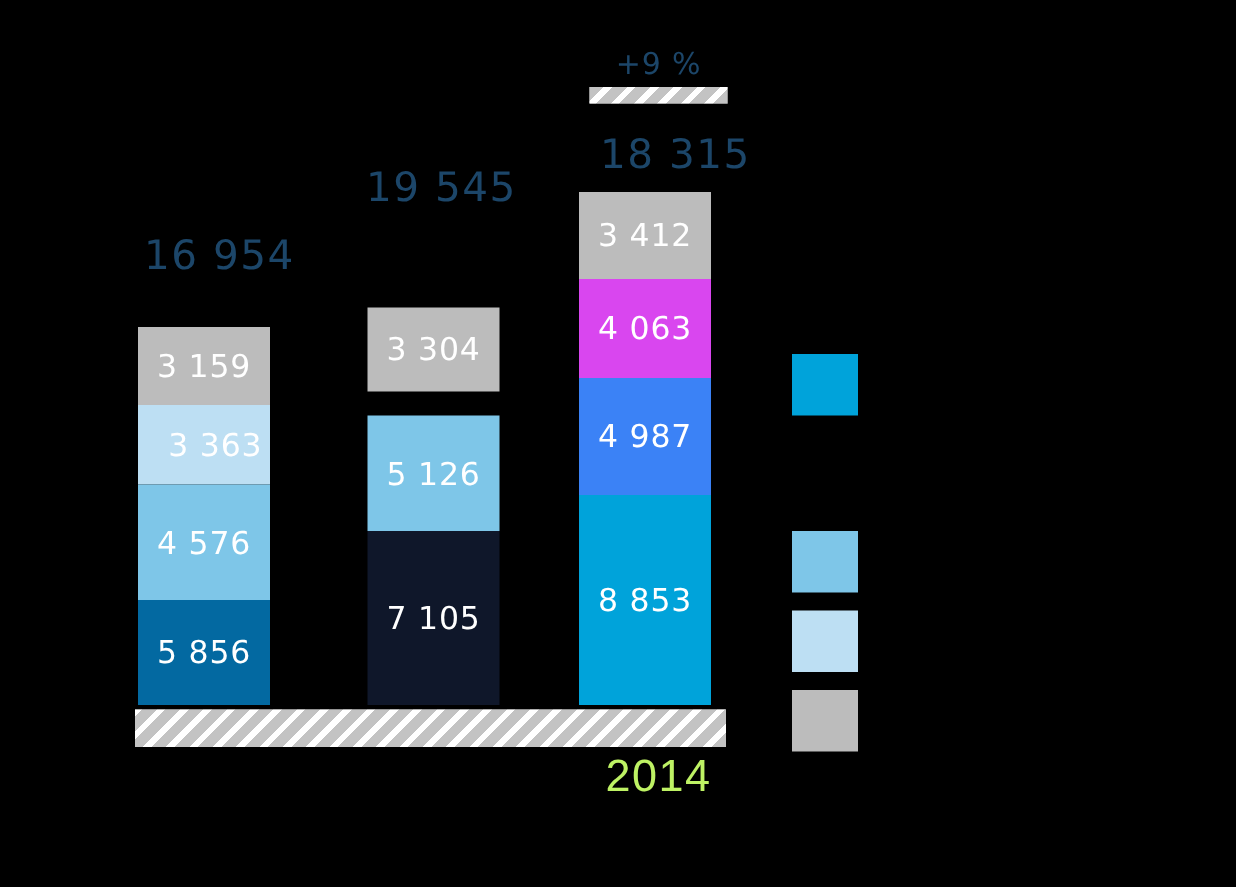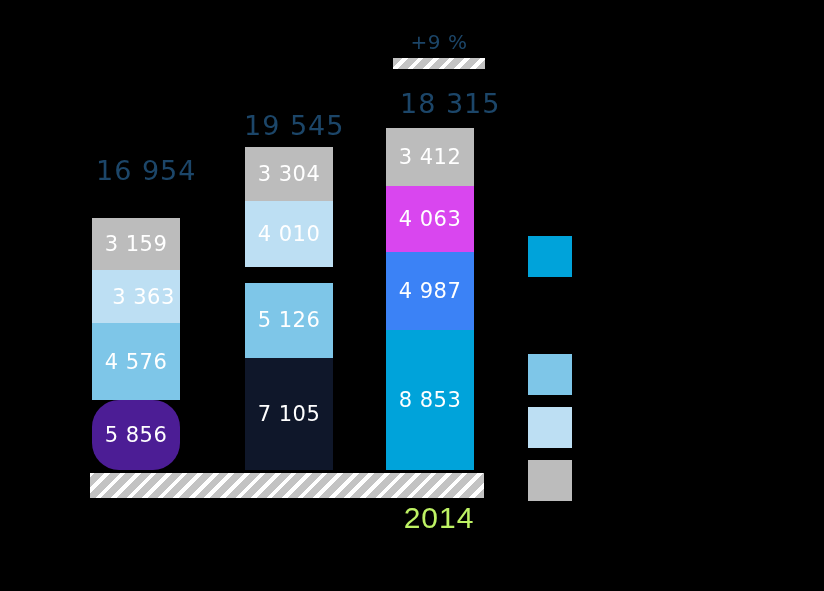--- a/index.html
+++ b/index.html
@@ -140,33 +140,30 @@
   <div class="bar-stack" style="left:92px; bottom:121px; height:272px;">
     <div class="segment grey" style="background:#bcbcbc; height:52px;">
       <span class="segment-label">3 159</span>
     </div>
     <div class="segment" style="background:#bddff3; height:53px;padding-left:15px;">
       <span class="segment-label">3 363</span>
     </div>
     <div class="segment" style="background:#7ec6e8; height:77px;">
       <span class="segment-label">4 576</span>
     </div>
-    <div class="segment" style="background:#4c1d95; height:70px;border-radius:27px;">
+    <div class="segment" style="background:#0369a1; height:70px;">
       <span class="segment-label">5 856</span>
     </div>
   </div>
   <div class="total-label" style="left:96px; top:155px;">16 954</div>
 
   <div class="bar-stack" style="left:245px; bottom:121px; height:323px;">
     <div class="segment grey" style="background:#bcbcbc; height:56px;">
       <span class="segment-label">3 304</span>
     </div>
-    <div class="segment" style="background:#bddff3; height:68px;">
-      <span class="segment-label">4 010</span>
-    </div>
     <div class="segment" style="background:#7ec6e8; height:77px;margin-top:16px;">
       <span class="segment-label">5 126</span>
     </div>
     <div class="segment" style="background:#0f172a; height:116px;">
       <span class="segment-label">7 105</span>
     </div>
   </div>
   <div class="total-label" style="left:244px; top:110px;">19 545</div>
 
   <div class="bar-stack" style="left:386px; bottom:121px; height:400px;">

